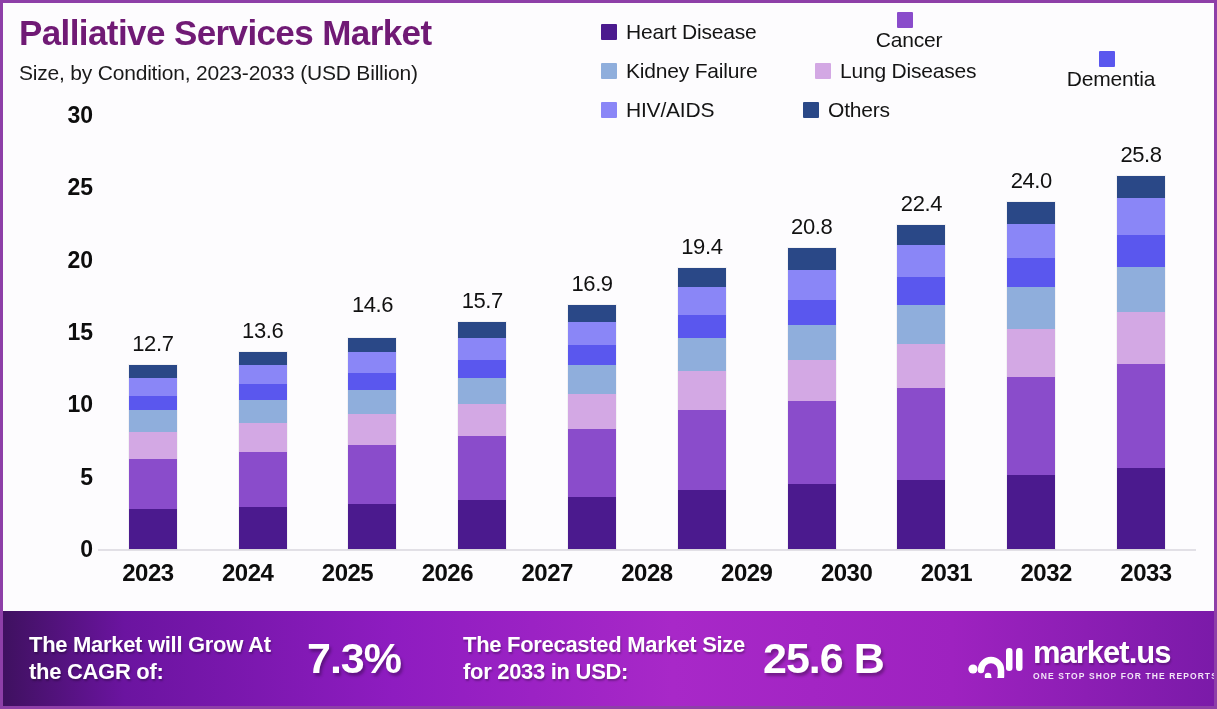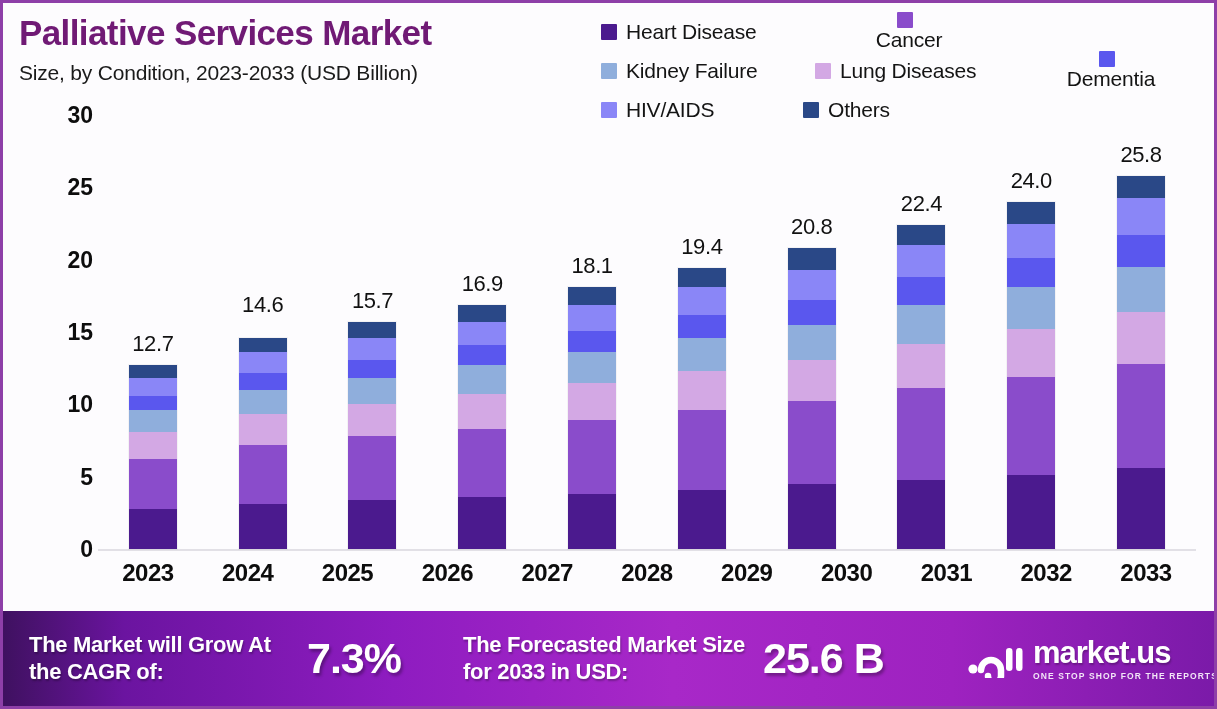--- a/index.html
+++ b/index.html
@@ -186,20 +186,32 @@
             <div class="seg" style="height: 22.0472%; background: rgb(75, 26, 142);"></div>
             <div class="seg" style="height: 26.7717%; background: rgb(138, 76, 203);"></div>
             <div class="seg" style="height: 14.9606%; background: rgb(211, 168, 228);"></div>
             <div class="seg" style="height: 11.811%; background: rgb(143, 174, 220);"></div>
             <div class="seg" style="height: 7.87402%; background: rgb(90, 87, 238);"></div>
             <div class="seg" style="height: 9.44882%; background: rgb(138, 134, 247);"></div>
             <div class="seg" style="height: 7.08661%; background: rgb(42, 72, 135);"></div>
           </div>
         </div>
         <div class="bar-col">
+          <div class="bar-label" style="bottom: 204.747px;">13.6</div>
+          <div class="bar-stack" style="height: 196.747px;">
+            <div class="seg" style="height: 21.3235%; background: rgb(75, 26, 142);"></div>
+            <div class="seg" style="height: 27.9412%; background: rgb(138, 76, 203);"></div>
+            <div class="seg" style="height: 14.7059%; background: rgb(211, 168, 228);"></div>
+            <div class="seg" style="height: 11.7647%; background: rgb(143, 174, 220);"></div>
+            <div class="seg" style="height: 8.08824%; background: rgb(90, 87, 238);"></div>
+            <div class="seg" style="height: 9.55882%; background: rgb(138, 134, 247);"></div>
+            <div class="seg" style="height: 6.61765%; background: rgb(42, 72, 135);"></div>
+          </div>
+        </div>
+        <div class="bar-col">
           <div class="bar-label" style="bottom: 231px;">14.6</div>
           <div class="bar-stack" style="height: 211.213px;">
             <div class="seg" style="height: 21.2329%; background: rgb(75, 26, 142);"></div>
             <div class="seg" style="height: 28.0822%; background: rgb(138, 76, 203);"></div>
             <div class="seg" style="height: 14.3836%; background: rgb(211, 168, 228);"></div>
             <div class="seg" style="height: 11.6438%; background: rgb(143, 174, 220);"></div>
             <div class="seg" style="height: 8.21918%; background: rgb(90, 87, 238);"></div>
             <div class="seg" style="height: 9.58904%; background: rgb(138, 134, 247);"></div>
             <div class="seg" style="height: 6.84931%; background: rgb(42, 72, 135);"></div>
           </div>
@@ -219,32 +231,20 @@
         <div class="bar-col">
           <div class="bar-label" style="bottom: 252.487px;">16.9</div>
           <div class="bar-stack" style="height: 244.487px;">
             <div class="seg" style="height: 21.3018%; background: rgb(75, 26, 142);"></div>
             <div class="seg" style="height: 27.8107%; background: rgb(138, 76, 203);"></div>
             <div class="seg" style="height: 14.2012%; background: rgb(211, 168, 228);"></div>
             <div class="seg" style="height: 11.8343%; background: rgb(143, 174, 220);"></div>
             <div class="seg" style="height: 8.28402%; background: rgb(90, 87, 238);"></div>
             <div class="seg" style="height: 9.46746%; background: rgb(138, 134, 247);"></div>
             <div class="seg" style="height: 7.10059%; background: rgb(42, 72, 135);"></div>
-          </div>
-        </div>
-        <div class="bar-col">
-          <div class="bar-label" style="bottom: 269.847px;">18.1</div>
-          <div class="bar-stack" style="height: 261.847px;">
-            <div class="seg" style="height: 20.9945%; background: rgb(75, 26, 142);"></div>
-            <div class="seg" style="height: 28.1768%; background: rgb(138, 76, 203);"></div>
-            <div class="seg" style="height: 14.3646%; background: rgb(211, 168, 228);"></div>
-            <div class="seg" style="height: 11.6022%; background: rgb(143, 174, 220);"></div>
-            <div class="seg" style="height: 8.28729%; background: rgb(90, 87, 238);"></div>
-            <div class="seg" style="height: 9.94475%; background: rgb(138, 134, 247);"></div>
-            <div class="seg" style="height: 6.62983%; background: rgb(42, 72, 135);"></div>
           </div>
         </div>
         <div class="bar-col">
           <div class="bar-label" style="bottom: 288.653px;">19.4</div>
           <div class="bar-stack" style="height: 280.653px;">
             <div class="seg" style="height: 21.134%; background: rgb(75, 26, 142);"></div>
             <div class="seg" style="height: 28.3505%; background: rgb(138, 76, 203);"></div>
             <div class="seg" style="height: 13.9175%; background: rgb(211, 168, 228);"></div>
             <div class="seg" style="height: 11.8557%; background: rgb(143, 174, 220);"></div>
             <div class="seg" style="height: 8.24742%; background: rgb(90, 87, 238);"></div>

